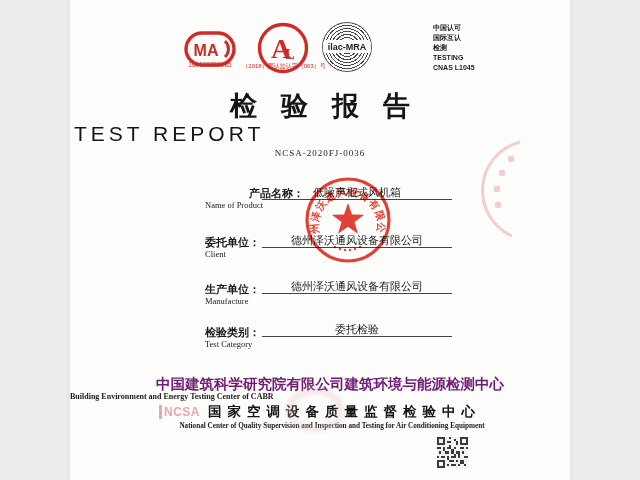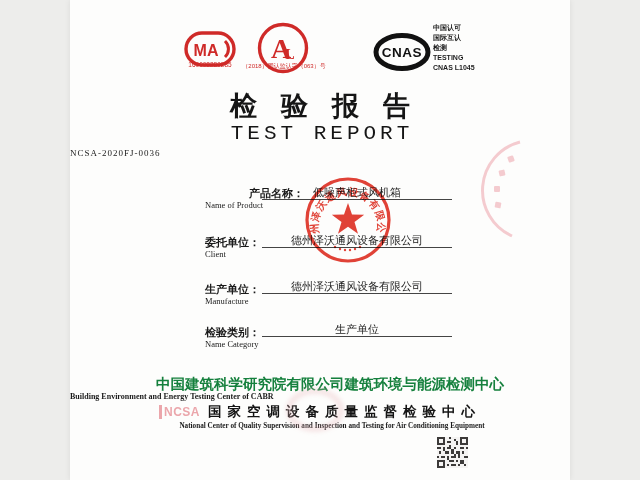--- a/index.html
+++ b/index.html
@@ -13,36 +13,36 @@
   .logo-caption { color:#cf2a28; text-align:center; white-space:nowrap; }
   .ilac-wrap { width:50px; height:50px; border-radius:50%; overflow:hidden; border:1px solid #555;
     background:repeating-radial-gradient(circle at 50% 50%, #4a4a4a 0 1px, #fbfbfb 1px 3px); position:relative; }
   .ilac-band { position:absolute; left:0; top:17px; width:100%; height:13px; background:#fbfbfb;
     display:flex; align-items:center; justify-content:center; font-weight:bold; font-size:9px; color:#222; }
   .accred { font-size:7px; font-weight:bold; color:#1d1d1d; line-height:10px; white-space:nowrap; }
 
   
   .title-cn { width:500px; text-align:center; font-size:27px; font-weight:bold; color:#151515;
               letter-spacing:24px; text-indent:24px; }
-  .title-en { width:500px; text-align:center; font-size:21px; color:#151515;
-              font-family:Liberation Mono, monospace; letter-spacing:4px; text-indent:4px; }
-  .title-no { width:500px; text-align:left; font-size:9px; color:#222;
+  .title-en { width:500px; font-size:21px; color:#151515;
+              font-family:Liberation Sans, sans-serif; letter-spacing:4px; text-indent:4px; }
+  .title-no { width:500px; text-align:center; font-size:9px; color:#222;
               font-family:"Liberation Serif",serif; letter-spacing:1px; }
 
   
   .f-label-cn { font-size:11px; color:#1a1a1a; font-weight:600; white-space:nowrap; }
   .f-label-en { font-size:8.5px; color:#1a1a1a; font-family:"Liberation Serif",serif; white-space:nowrap; }
   .f-line { width:190px; border-bottom:1px solid #444; height:1px; }
   .f-value { width:190px; text-align:center; font-size:11px; color:#1c1c1c; white-space:nowrap; }
 
   
   .stamp { mix-blend-mode:multiply; opacity:0.92; }
 
   
-  .org1-cn { width:500px; text-align:center; font-size:14.5px; font-weight:bold; color:#15803d; white-space:nowrap;padding-left:20px; }
+  .org1-cn { width:500px; text-align:center; font-size:14.5px; font-weight:bold; color:#701a75; white-space:nowrap;padding-left:20px; }
   .org1-en { width:500px; font-size:8px; font-weight:bold; color:#1a1a1a;
              font-family:"Liberation Serif",serif; }
   .org2-row { width:500px; display:flex; justify-content:center; align-items:center; gap:8px; }
   .ncsa-logo { font-size:12px; font-weight:bold; color:#eba6ab; letter-spacing:0.5px;
                border-left:3px solid #eba6ab; padding-left:2px; }
   .org2-cn { font-size:13.5px; font-weight:bold; color:#141414; letter-spacing:6px; white-space:nowrap; }
   .org2-en { width:500px; text-align:center; font-size:7.2px; font-weight:bold; color:#1a1a1a;
              font-family:"Liberation Serif",serif; }
   .faint-seal { width:58px; height:44px; border:6px solid #e9b9bd; border-radius:50%;
                 filter:blur(2px); opacity:0.35; }
@@ -64,27 +64,24 @@
 
   <div class="abs" style="left:256px; top:21px;">
     <svg width="54" height="54" viewBox="0 0 54 54">
       <circle cx="27" cy="27" r="23.5" fill="none" stroke="#cf2a28" stroke-width="3.4"></circle>
       <text x="25" y="37" text-anchor="middle" font-size="28" font-weight="bold" fill="#cf2a28" font-family="Liberation Serif, serif">A</text>
       <text x="34" y="38" text-anchor="middle" font-size="14" font-weight="bold" fill="#cf2a28" font-family="Liberation Serif, serif">L</text>
     </svg>
   </div>
   <div class="abs logo-caption" style="left:240px; top:62px; width:88px; font-size:6px;">（2018）国认监认字（063）号</div>
 
-
-  <div class="abs" style="left:373px; top:32px;">
-    <svg width="58" height="40" viewBox="0 0 58 40">
-      <ellipse cx="29" cy="20" rx="26" ry="16.5" fill="none" stroke="#111" stroke-width="5"></ellipse>
-      <text x="29" y="25" text-anchor="middle" font-size="13.5" font-weight="bold" fill="#111" letter-spacing="0.5" font-family="Liberation Sans, sans-serif">CNAS</text>
-    </svg>
-  </div>
+  <div class="abs ilac-wrap" style="left:322px; top:22px;">
+    <div class="ilac-band">ilac-MRA</div>
+  </div>
+
 
   <div class="abs accred" style="left:433px; top:23px;">
     <div>中国认可</div>
     <div>国际互认</div>
     <div>检测</div>
     <div>TESTING</div>
     <div>CNAS L1045</div>
   </div>
 
   <div class="abs title-cn" style="left:70px; top:88px;">检验报告</div>
@@ -100,22 +97,22 @@
   <div class="abs f-label-en" style="left:205px; top:249px;">Client</div>
   <div class="abs f-value" style="left:262px; top:233px;">德州泽沃通风设备有限公司</div>
   <div class="abs f-line" style="left:262px; top:247px;"></div>
 
   <div class="abs f-label-cn" style="left:205px; top:282px;">生产单位：</div>
   <div class="abs f-label-en" style="left:205px; top:296px;">Manufacture</div>
   <div class="abs f-value" style="left:262px; top:279px;">德州泽沃通风设备有限公司</div>
   <div class="abs f-line" style="left:262px; top:293px;"></div>
 
   <div class="abs f-label-cn" style="left:205px; top:325px;">检验类别：</div>
-  <div class="abs f-label-en" style="left:205px; top:339px;">Name Category</div>
-  <div class="abs f-value" style="left:262px; top:322px;">生产单位</div>
+  <div class="abs f-label-en" style="left:205px; top:339px;">Test Category</div>
+  <div class="abs f-value" style="left:262px; top:322px;">委托检验</div>
   <div class="abs f-line" style="left:262px; top:336px;"></div>
 
   <div class="abs stamp" style="left:302px; top:174px;">
     <svg width="92" height="92" viewBox="0 0 92 92">
       <defs>
         <path id="sealArc" d="M 17,59 A 30,30 0 1 1 75,59" fill="none"></path>
       </defs>
       <circle cx="46" cy="46" r="41" fill="none" stroke="#e03226" stroke-width="3.2"></circle>
       <polygon fill="#e03226" points="46,29 50,40.5 62.2,40.7 52.5,48.1 56,59.8 46,52.8 36,59.8 39.5,48.1 29.8,40.7 42,40.5"></polygon>
       <text font-size="10" font-weight="bold" fill="#e03226" letter-spacing="1" font-family="Liberation Sans, sans-serif">

